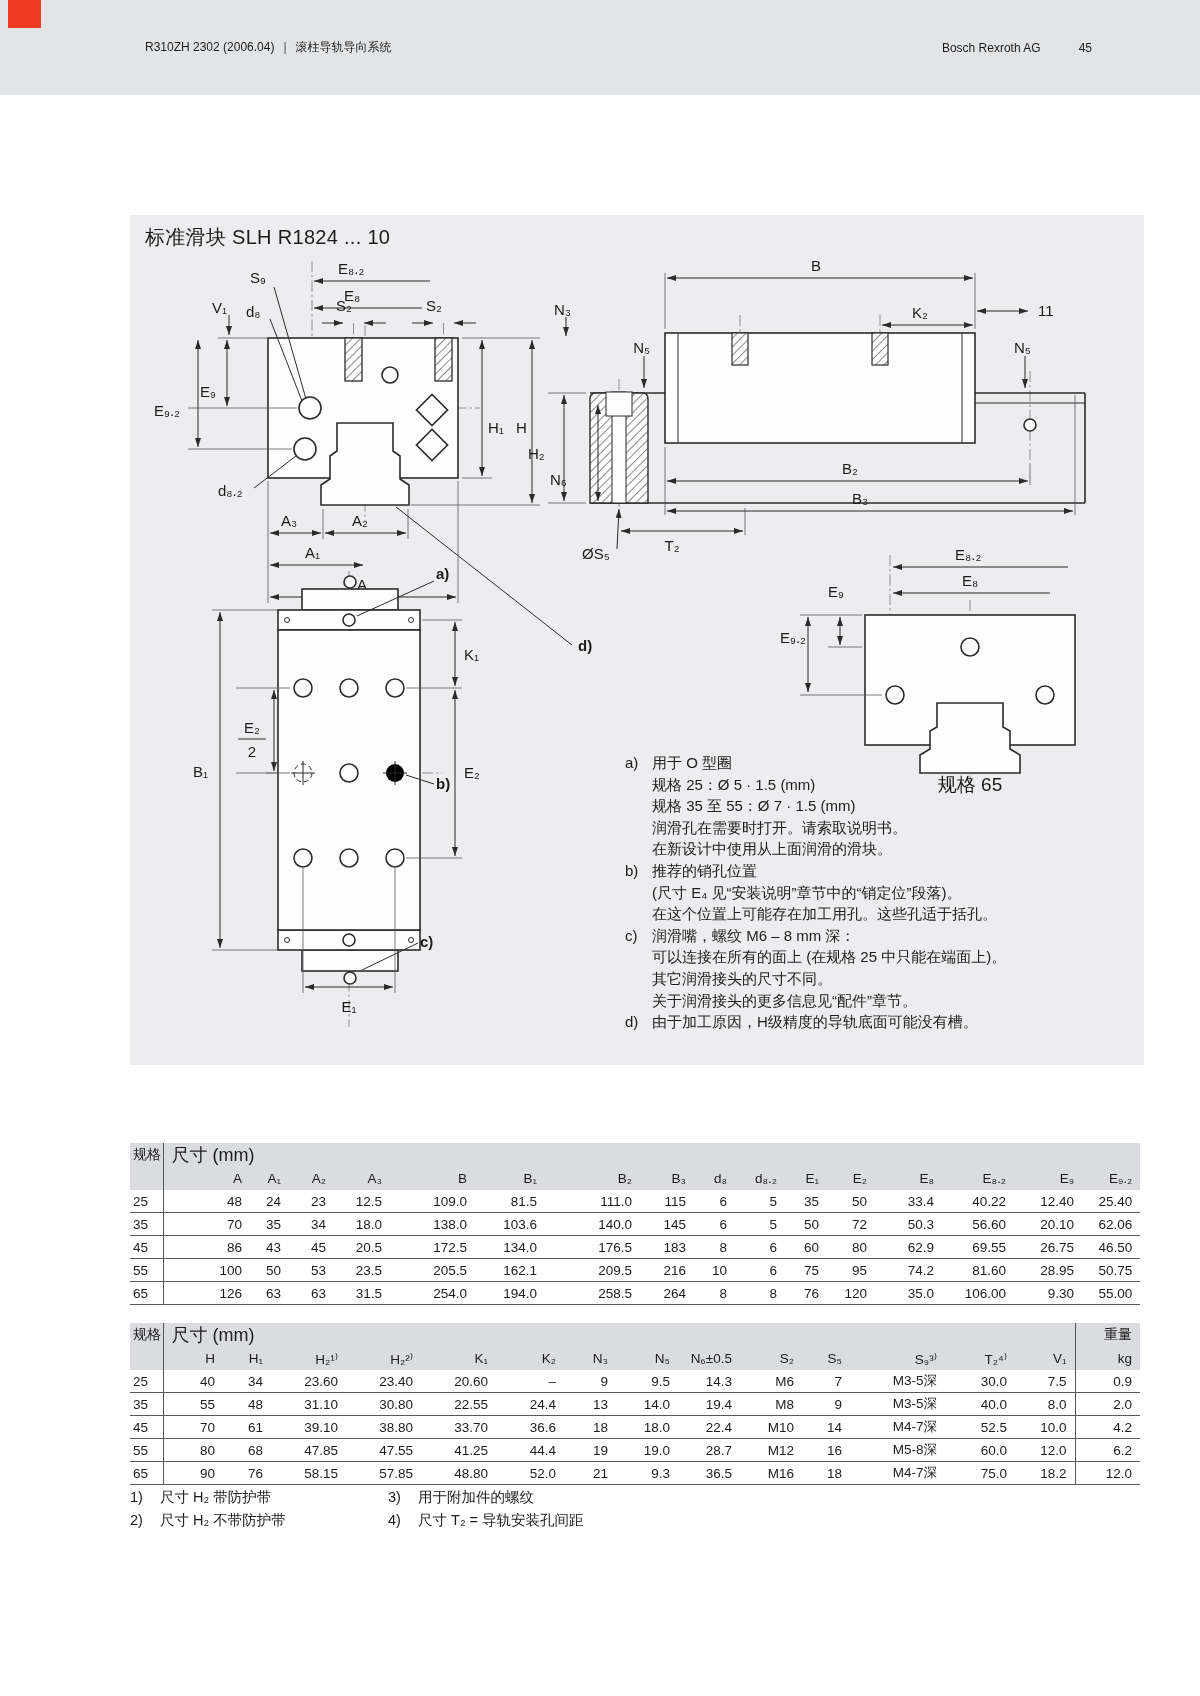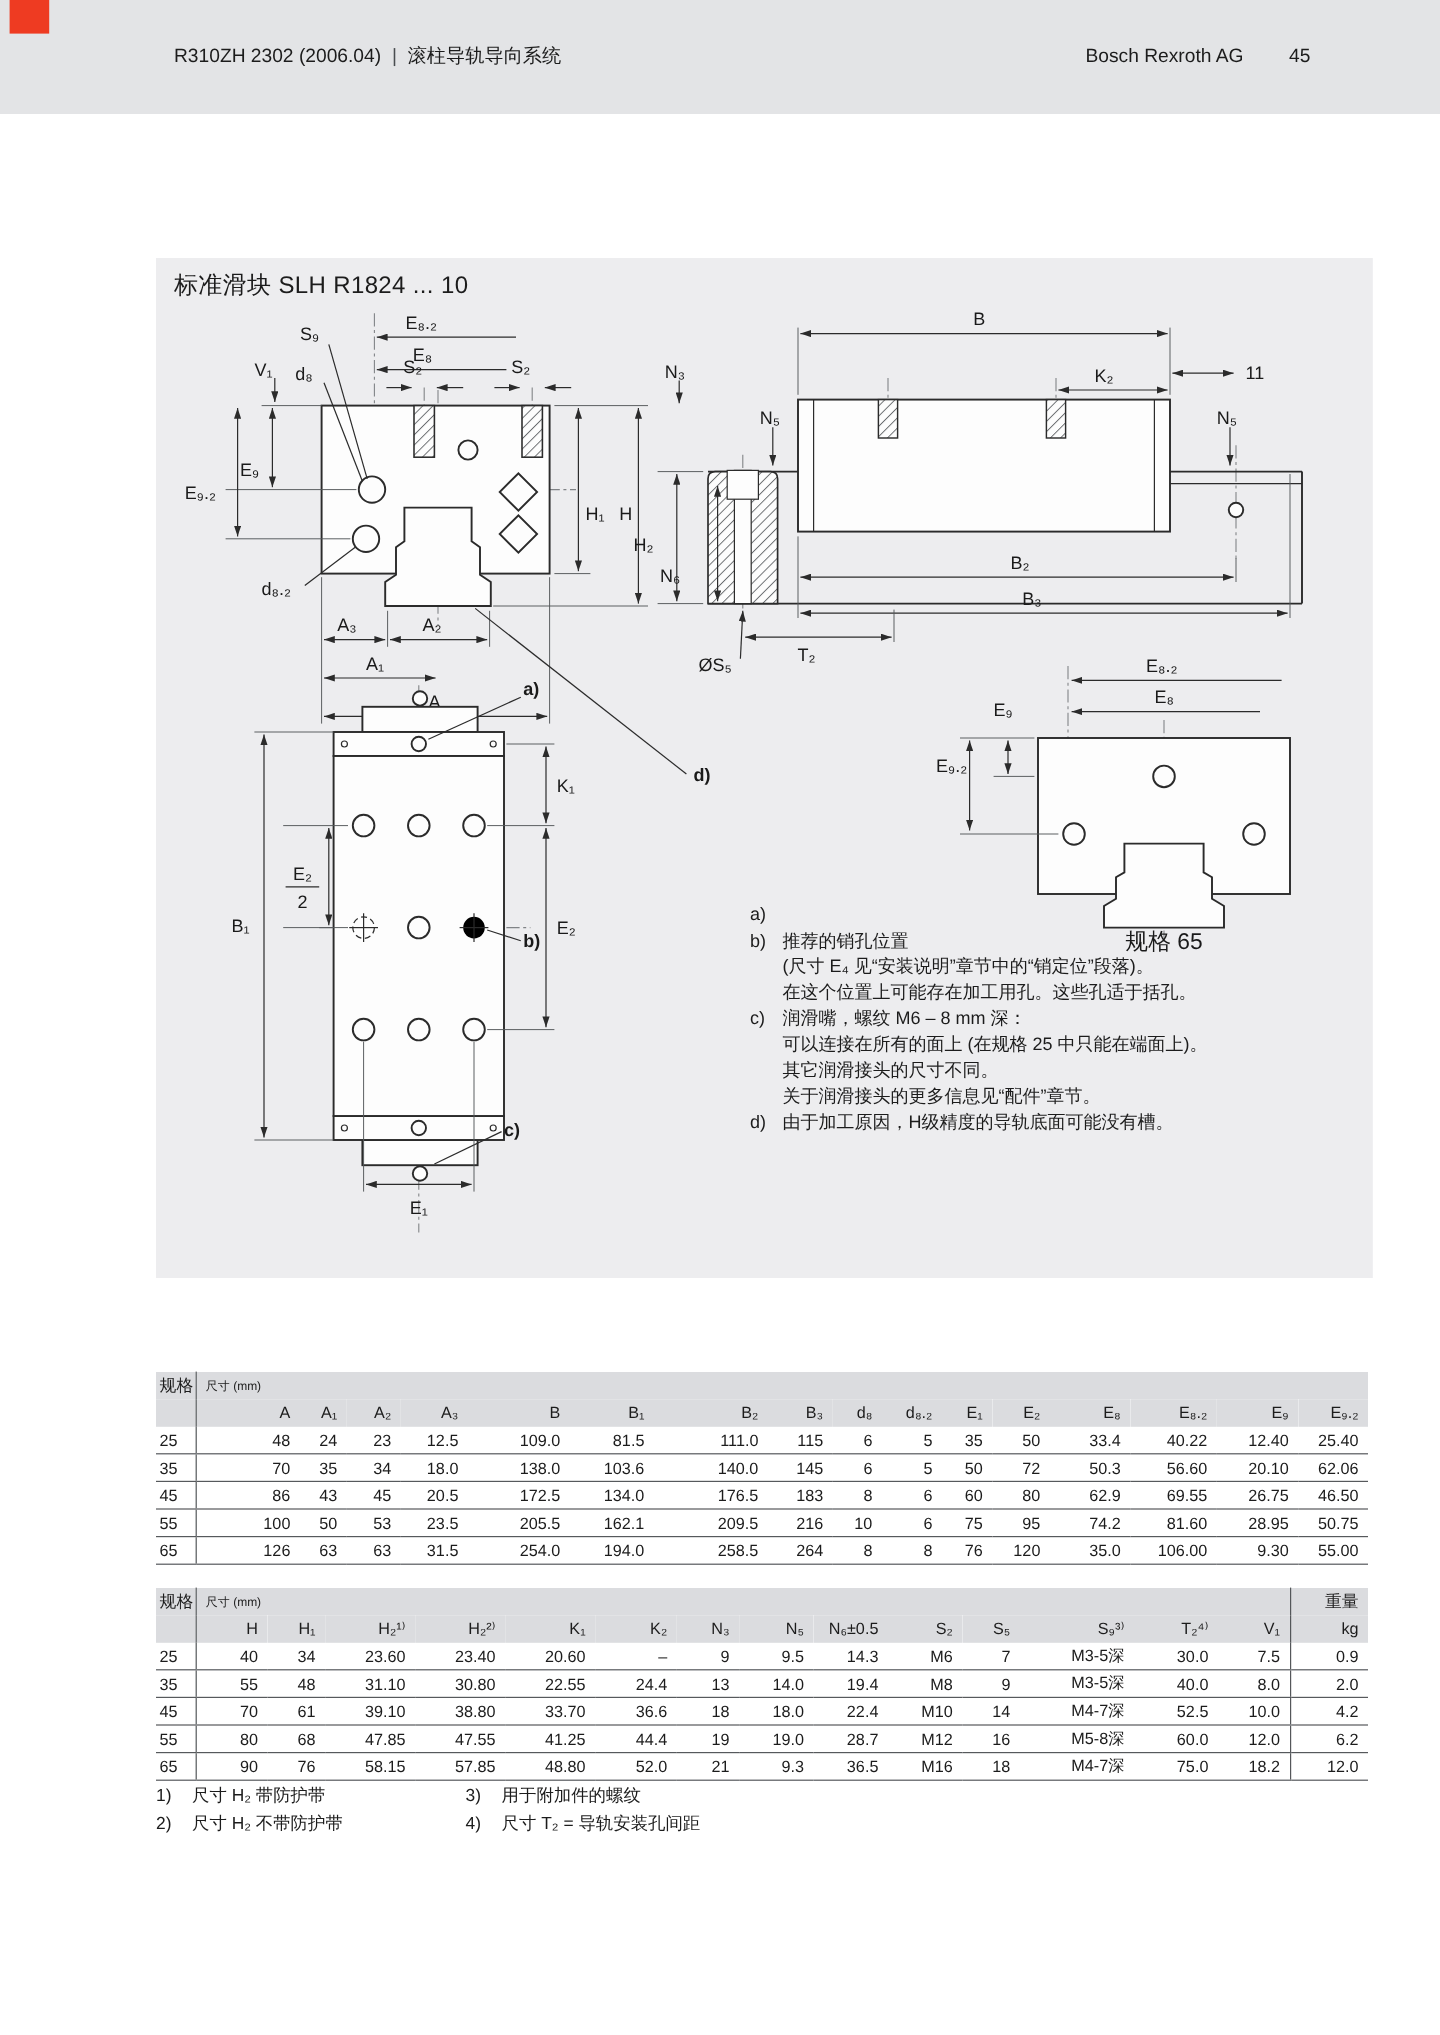--- a/index.html
+++ b/index.html
@@ -1,21 +1,21 @@
 <!DOCTYPE html>
 <html><head>
 <meta charset="utf-8">
 <style>
   html,body{margin:0;padding:0;background:#fff;}
   .page{position:relative;width:1200px;height:1696px;background:#fff;overflow:hidden;
         font-family:"Liberation Sans","DejaVu Sans",sans-serif;color:#1c1c1c;}
   
   .hdr{position:absolute;left:0;top:0;width:1200px;height:95px;background:#e3e4e6;}
   .hdr-in{display:flex;justify-content:space-between;align-items:center;height:100%;
-          padding:0 108px 0 145px;font-size:16px;}
+          padding:0 108px 0 145px;font-size:12px;}
   .hdr-left span{white-space:pre;}
   .hdr-sep{padding:0 9px;color:#4a4d50;}
   .hdr-right{display:flex;gap:38px;}
   .redmark{position:absolute;left:8px;top:0;width:33px;height:28px;background:#ee3b22;}
   
   .panel{position:absolute;left:130px;top:215px;width:970px;height:850px;background:#ededef;padding-left:44px;}
   .fig-title{position:absolute;left:15px;top:9px;font-size:20px;letter-spacing:.3px;}
   .diag{position:absolute;overflow:visible;}
   .out{stroke:#2b2b2b;stroke-width:1.6;fill:#fdfdfd;}
   .ln{stroke:#2b2b2b;stroke-width:1.6;fill:none;}
@@ -29,21 +29,21 @@
   .notes{position:absolute;left:495px;top:537px;width:475px;font-size:15px;line-height:21.6px;}
   .note{display:flex;}
   .note .mk{width:27px;flex:none;}
   
   .tblwrap{position:absolute;left:130px;}
   table.dims{border-collapse:collapse;table-layout:fixed;width:1010px;font-size:13.5px;}
   table.dims td{padding:0 8px 0 0;height:22px;text-align:right;white-space:nowrap;
                 overflow:hidden;vertical-align:middle;}
   table.dims thead td{background:#dbdcdf;height:23px;}
   table.dims td.sz{text-align:left;padding:0 0 0 3px;}
-  table.dims td.dimlab{text-align:left;padding-left:8px;font-size:10px;}
+  table.dims td.dimlab{text-align:left;padding-left:8px;font-size:18px;}
   table.dims td.szh{text-align:left;padding-left:3px;font-size:14px;}
   table.dims td.wth{font-size:14px;}
   table.dims td:nth-child(2){border-left:1.4px solid #54575a;}
   table.t2 td:last-child{border-left:1.4px solid #54575a;}
   table.dims tbody td{border-bottom:1.5px solid #56595c;}
   
   .fns{position:absolute;top:1486px;font-size:14.5px;line-height:23px;}
   .fn{display:flex;}
   .fn .mk{width:30px;flex:none;}
 </style>
@@ -297,20 +297,27 @@
       <line class="dim" x1="70" y1="72" x2="70" y2="100" marker-start="url(#ar)" marker-end="url(#ar)"></line>
       <text x="58" y="52">E₉</text>
       <line class="dim" x1="38" y1="72" x2="38" y2="147" marker-start="url(#ar)" marker-end="url(#ar)"></line>
       <text x="10" y="98">E₉.₂</text>
       <text class="cap" x="200" y="246" text-anchor="middle">规格 65</text>
     </svg>
 
     <div class="notes">
       <div class="note">
         <div class="mk">a)</div>
+        <div>
+          <div>用于 O 型圈</div>
+          <div>规格 25：Ø 5 · 1.5 (mm)</div>
+          <div>规格 35 至 55：Ø 7 · 1.5 (mm)</div>
+          <div>润滑孔在需要时打开。请索取说明书。</div>
+          <div>在新设计中使用从上面润滑的滑块。</div>
+        </div>
       </div>
       <div class="note">
         <div class="mk">b)</div>
         <div>
           <div>推荐的销孔位置</div>
           <div>(尺寸 E₄ 见“安装说明”章节中的“销定位”段落)。</div>
           <div>在这个位置上可能存在加工用孔。这些孔适于括孔。</div>
         </div>
       </div>
       <div class="note">

